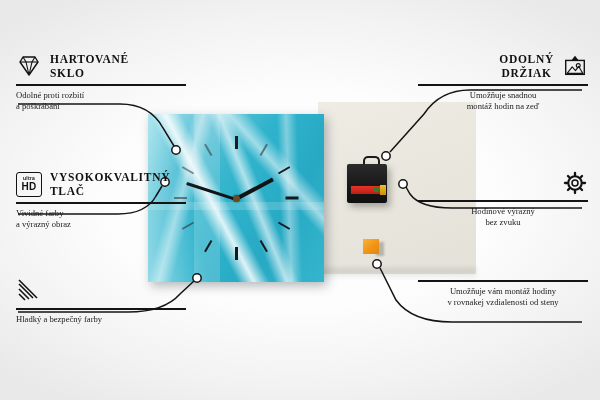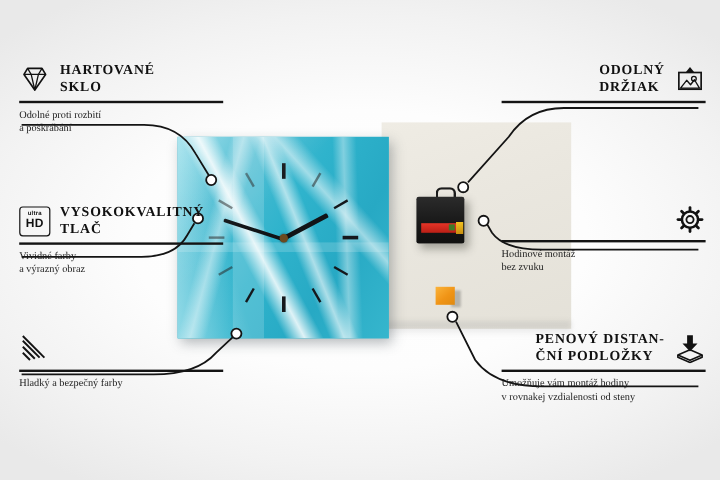--- a/index.html
+++ b/index.html
@@ -172,21 +172,21 @@
     stroke: #141414;
     stroke-width: 1.5;
   }
 
   
   .feature {
     position: absolute;
     width: 170px;
   }
   .feature.left  { left: 16px;  text-align: left; }
-  .feature.right { right: 12px; text-align: left; }
+  .feature.right { right: 12px; text-align: center; }
 
   .feat-head {
     display: flex;
     align-items: center;
     gap: 8px;
   }
   .feature.right .feat-head { flex-direction: row-reverse; }
 
   .feat-title {
     font-family: "Liberation Serif", serif;
@@ -367,20 +367,22 @@
           <path d="M14 2 L10 7 L18 7 Z" fill="#121212"></path>
           <rect x="4" y="7" width="20" height="15" fill="none" stroke="#121212" stroke-width="1.5"></rect>
           <circle cx="17.5" cy="12.5" r="2.1" fill="none" stroke="#121212" stroke-width="1.2"></circle>
           <path d="M5.5 21 L11 14 L14.5 18 L18 13.5 L22.5 21 Z" fill="none" stroke="#121212" stroke-width="1.2" stroke-linejoin="round"></path>
         </svg>
       </span>
       <span class="feat-title">ODOLNÝ
 DRŽIAK</span>
     </div>
     <div class="feat-rule"></div>
+    <div class="feat-desc">Umožňuje snadnou
+montáž hodin na zeď</div>
   </div>
 
   <div class="feature right" style="top:170px">
     <div class="feat-head">
       <span class="feat-icon">
         <svg width="27" height="26" viewBox="0 0 27 26">
           <g fill="none" stroke="#121212" stroke-width="2.2">
             <circle cx="13.5" cy="13" r="7"></circle>
           </g>
           <circle cx="13.5" cy="13" r="3.1" fill="none" stroke="#121212" stroke-width="1.6"></circle>
@@ -391,34 +393,23 @@
             <path d="M21.3 13 L23.9 13"></path>
             <path d="M6.2 5.7 L8 7.5"></path>
             <path d="M19 18.5 L20.8 20.3"></path>
             <path d="M20.8 5.7 L19 7.5"></path>
             <path d="M8 18.5 L6.2 20.3"></path>
           </g>
         </svg>
       </span>
     </div>
     <div class="feat-rule"></div>
-    <div class="feat-desc">Hodinové montáž
+    <div class="feat-desc">Hodinové výrazný
 bez zvuku</div>
   </div>
 
   <div class="feature right" style="top:276px">
-    <div class="feat-head">
-      <span class="feat-icon">
-        <svg width="27" height="26" viewBox="0 0 27 26">
-          <path d="M11 2 L16 2 L16 9 L20 9 L13.5 16 L7 9 L11 9 Z" fill="#121212"></path>
-          <path d="M13.5 14.5 L24 19 L13.5 23.5 L3 19 Z" fill="none" stroke="#121212" stroke-width="1.4" stroke-linejoin="round"></path>
-          <path d="M3 19 L3 21 L13.5 25.5 L24 21 L24 19" fill="none" stroke="#121212" stroke-width="1.4" stroke-linejoin="round"></path>
-        </svg>
-      </span>
-      <span class="feat-title">PENOVÝ DISTAN-
-ČNÍ PODLOŽKY</span>
-    </div>
     <div class="feat-rule"></div>
     <div class="feat-desc">Umožňuje vám montáž hodiny
 v rovnakej vzdialenosti od steny</div>
   </div>
 
 </div>
 
 </body></html>

